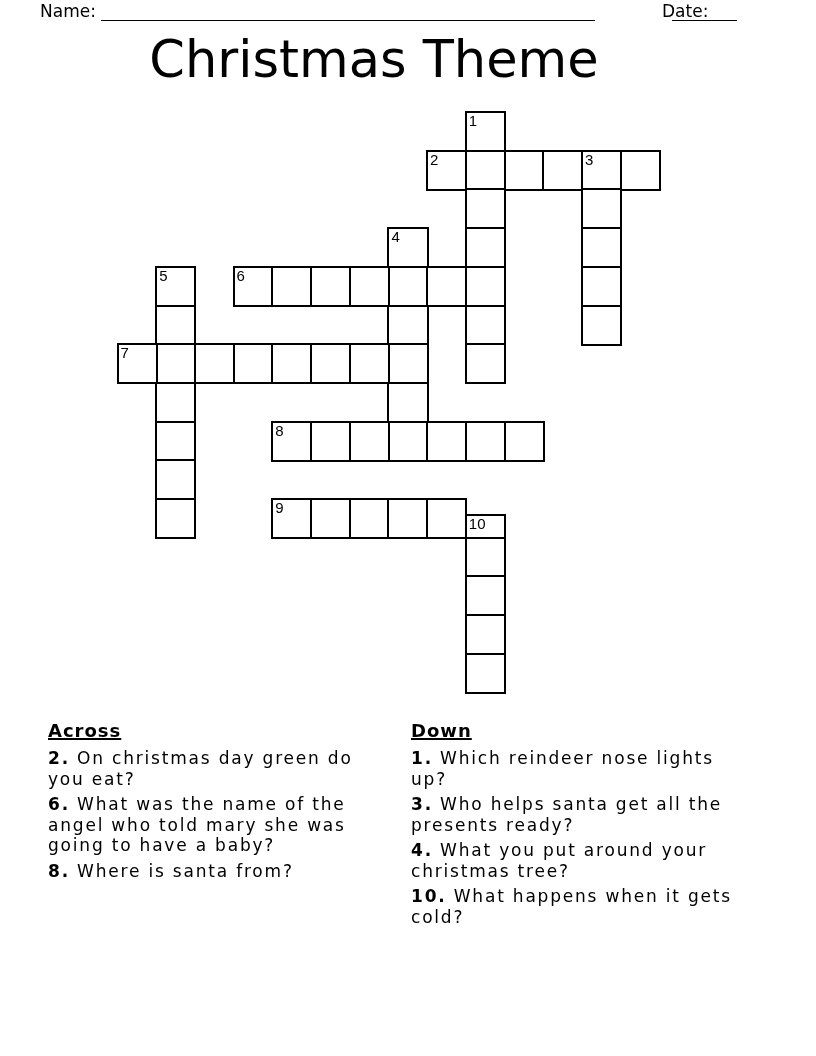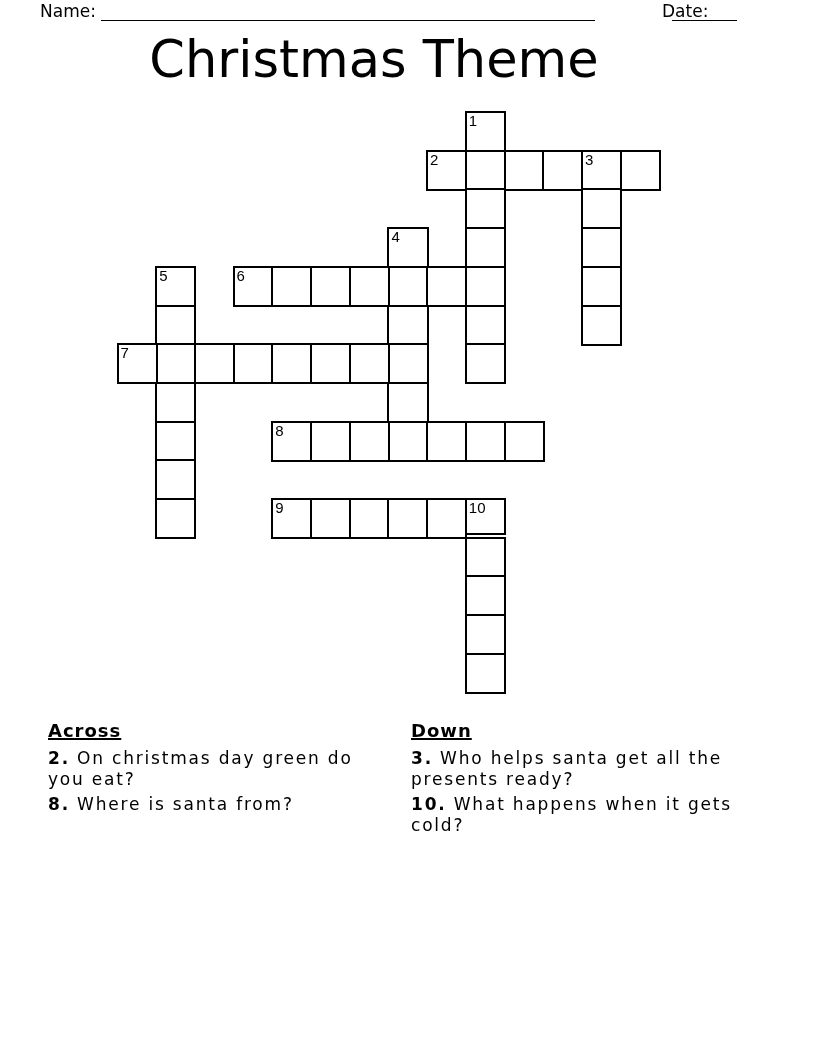--- a/index.html
+++ b/index.html
@@ -105,38 +105,41 @@
       <div class="cell" style="left: 426.1px; top: 420.6px; width: 41.2px; height: 41.2px;"></div>
       <div class="cell" style="left: 464.8px; top: 420.6px; width: 41.2px; height: 41.2px;"></div>
       <div class="cell" style="left: 503.5px; top: 420.6px; width: 41.2px; height: 41.2px;"></div>
       <div class="cell" style="left: 271.3px; top: 498px; width: 41.2px; height: 41.2px;">
         <span class="cell-num">9</span>
       </div>
       <div class="cell" style="left: 310px; top: 498px; width: 41.2px; height: 41.2px;"></div>
       <div class="cell" style="left: 348.7px; top: 498px; width: 41.2px; height: 41.2px;"></div>
       <div class="cell" style="left: 387.4px; top: 498px; width: 41.2px; height: 41.2px;"></div>
       <div class="cell" style="left: 426.1px; top: 498px; width: 41.2px; height: 41.2px;"></div>
-      <div class="cell" style="left: 464.8px; top: 498px; width: 41.2px; height: 37px;">
+      <div class="cell" style="left: 464.8px; top: 514px; width: 41.2px; height: 37px;">
         <span class="cell-num">10</span>
       </div>
       <div class="cell" style="left: 464.8px; top: 536.7px; width: 41.2px; height: 41.2px;"></div>
       <div class="cell" style="left: 464.8px; top: 575.4px; width: 41.2px; height: 41.2px;"></div>
       <div class="cell" style="left: 464.8px; top: 614.1px; width: 41.2px; height: 41.2px;"></div>
       <div class="cell" style="left: 464.8px; top: 652.8px; width: 41.2px; height: 41.2px;"></div>
     </div>
 
   <div class="clues clues-across">
     <h2>Across</h2>
     <div id="across-list">
         <p class="clue"><b>2.</b> <span>On christmas day green do you eat?</span></p>
+        <p class="clue"><b>6.</b> <span>What was the name of the angel who told mary she was going to have a baby?</span></p>
         <p class="clue"><b>8.</b> <span>Where is santa from?</span></p>
       </div>
   </div>
 
   <div class="clues clues-down">
     <h2>Down</h2>
     <div id="down-list">
+        <p class="clue"><b>1.</b> <span>Which reindeer nose lights up?</span></p>
         <p class="clue"><b>3.</b> <span>Who helps santa get all the presents ready?</span></p>
+        <p class="clue"><b>4.</b> <span>What you put around your christmas tree?</span></p>
         <p class="clue"><b>10.</b> <span>What happens when it gets cold?</span></p>
       </div>
   </div>
 
 </div>
 
 </body></html>

